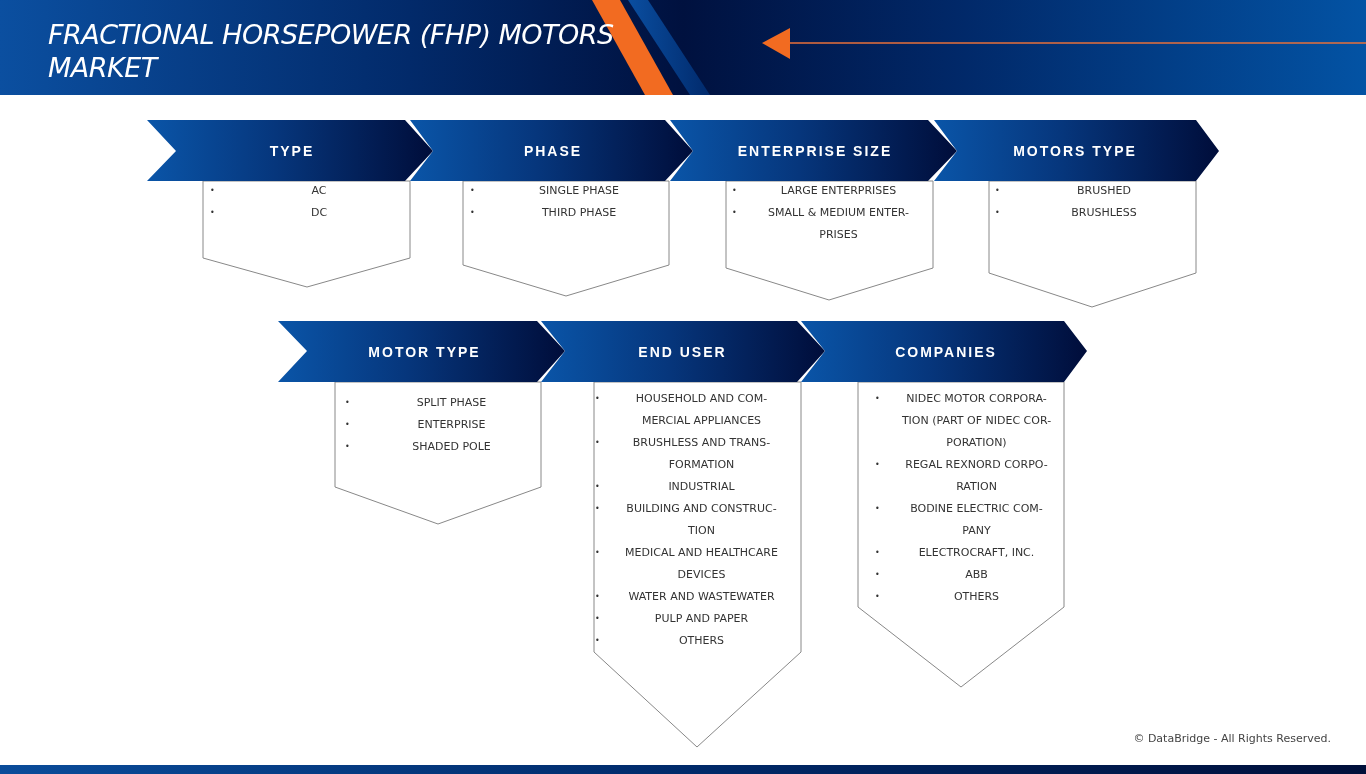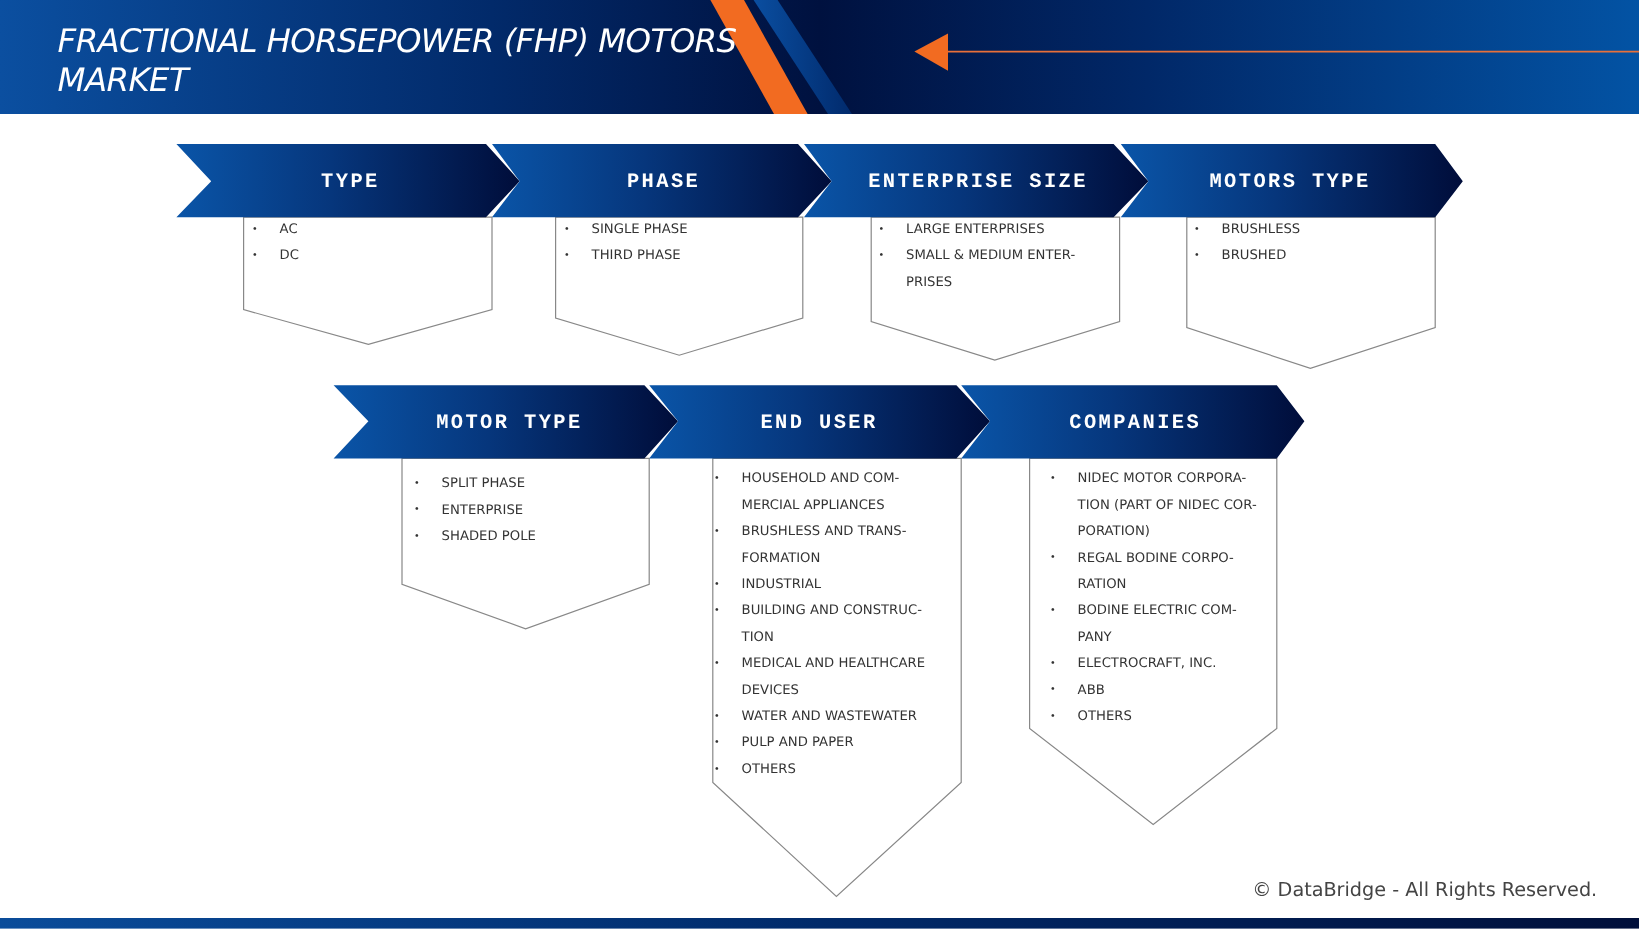--- a/index.html
+++ b/index.html
@@ -5,25 +5,25 @@
   * { margin:0; padding:0; box-sizing:border-box; }
   html, body { width:1366px; height:774px; overflow:hidden; background:#ffffff; font-family:"Liberation Sans", sans-serif; }
   .stage { position:relative; width:1366px; height:612px; }
   .header { position:absolute; left:0; top:0; width:1366px; height:95px;
     background:linear-gradient(90deg,#0b4fa0 0%,#022a6a 30%,#00113f 50%,#012868 70%,#0353a4 100%); overflow:hidden; }
   .header-title { position:absolute; left:48px; top:18px; width:600px; color:#ffffff;
     font-family:"DejaVu Sans", sans-serif; font-size:27px; font-weight:200; font-style:italic; line-height:33px; letter-spacing:-0.5px; }
   .header svg { position:absolute; left:0; top:0; }
   .footer-band { position:absolute; left:0; top:765px; width:1366px; height:9px;
     background:linear-gradient(90deg,#0a4c9a 0%,#002a6a 50%,#000f3a 100%); }
-  .copyright { position:absolute; right:35px; top:732px; font-size:16px; color:#444; font-family:"DejaVu Sans", sans-serif; }
+  .copyright { position:absolute; right:35px; top:732px; font-size:11px; color:#444; font-family:"DejaVu Sans", sans-serif; }
   .diagram { position:absolute; left:0; top:0; }
-  .label { position:absolute; color:#fff; font-weight:bold; font-size:17px; letter-spacing:2px; text-align:center; font-family:Liberation Mono, monospace; }
+  .label { position:absolute; color:#fff; font-weight:bold; font-size:14px; letter-spacing:2px; text-align:center; font-family:Liberation Sans, sans-serif; }
   .list { position:absolute; list-style:none; font-size:11px; color:#333; line-height:22px; font-family:"DejaVu Sans", sans-serif; }
-  .list li { position:relative; padding-left:23px; }
+  .list li { position:relative; padding-left:23px;text-align:center; }
   .list li::before { content:"\2022"; position:absolute; left:0; top:0; font-size:8px; }
 </style>
 </head>
 <body>
 
 <div class="stage">
 
   <div class="header">
     <svg width="1366" height="95">
       <defs>
@@ -79,22 +79,22 @@
   </ul>
   <ul class="list" style="left:470px; top:180px; width:195px;">
     <li>SINGLE PHASE</li>
     <li>THIRD PHASE</li>
   </ul>
   <ul class="list" style="left:732px; top:180px; width:190px;">
     <li>LARGE ENTERPRISES</li>
     <li>SMALL &amp; MEDIUM ENTER-PRISES</li>
   </ul>
   <ul class="list" style="left:995px; top:180px; width:195px;">
+    <li>BRUSHED</li>
     <li>BRUSHLESS</li>
-    <li>BRUSHED</li>
   </ul>
 
   <div class="label" style="left:307px; top:344px; width:235px;">MOTOR TYPE</div>
   <div class="label" style="left:565px; top:344px; width:235px;">END USER</div>
   <div class="label" style="left:825px; top:344px; width:242px;">COMPANIES</div>
 
   <ul class="list" style="left:345px; top:392px; width:190px;">
     <li>SPLIT PHASE</li>
     <li>ENTERPRISE</li>
     <li>SHADED POLE</li>
@@ -104,21 +104,21 @@
     <li>BRUSHLESS AND TRANS-FORMATION</li>
     <li>INDUSTRIAL</li>
     <li>BUILDING AND CONSTRUC-TION</li>
     <li>MEDICAL AND HEALTHCARE DEVICES</li>
     <li>WATER AND WASTEWATER</li>
     <li>PULP AND PAPER</li>
     <li>OTHERS</li>
   </ul>
   <ul class="list" style="left:875px; top:388px; width:180px;">
     <li>NIDEC MOTOR CORPORA-TION (PART OF NIDEC COR-PORATION)</li>
-    <li>REGAL BODINE CORPO-RATION</li>
+    <li>REGAL REXNORD CORPO-RATION</li>
     <li>BODINE ELECTRIC COM-PANY</li>
     <li>ELECTROCRAFT, INC.</li>
     <li>ABB</li>
     <li>OTHERS</li>
   </ul>
 
   <div class="copyright">© DataBridge - All Rights Reserved.</div>
   <div class="footer-band"></div>
 </div>
 

